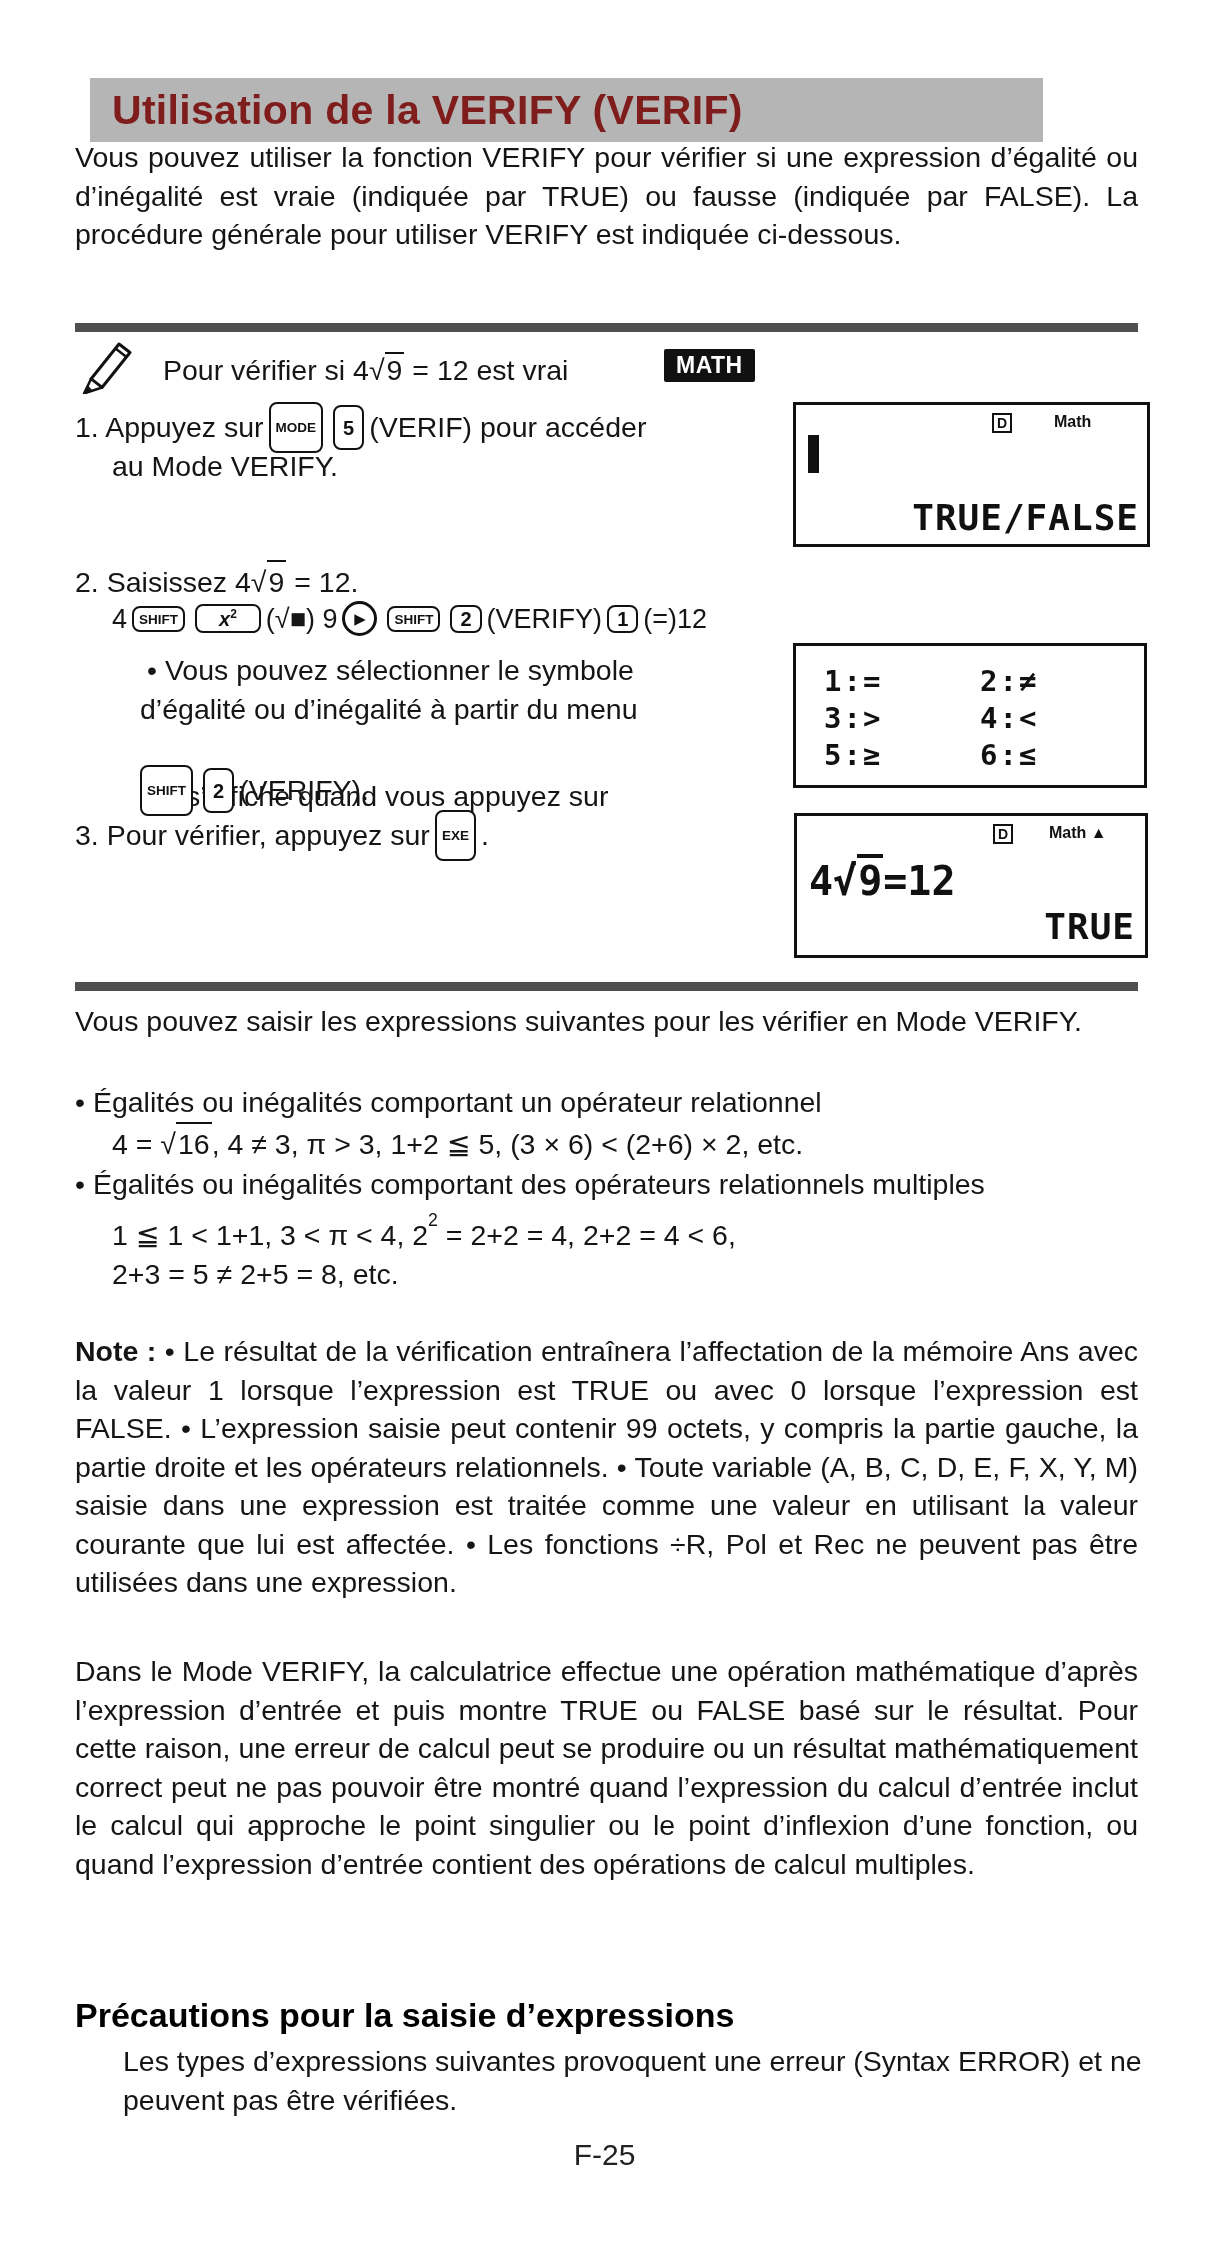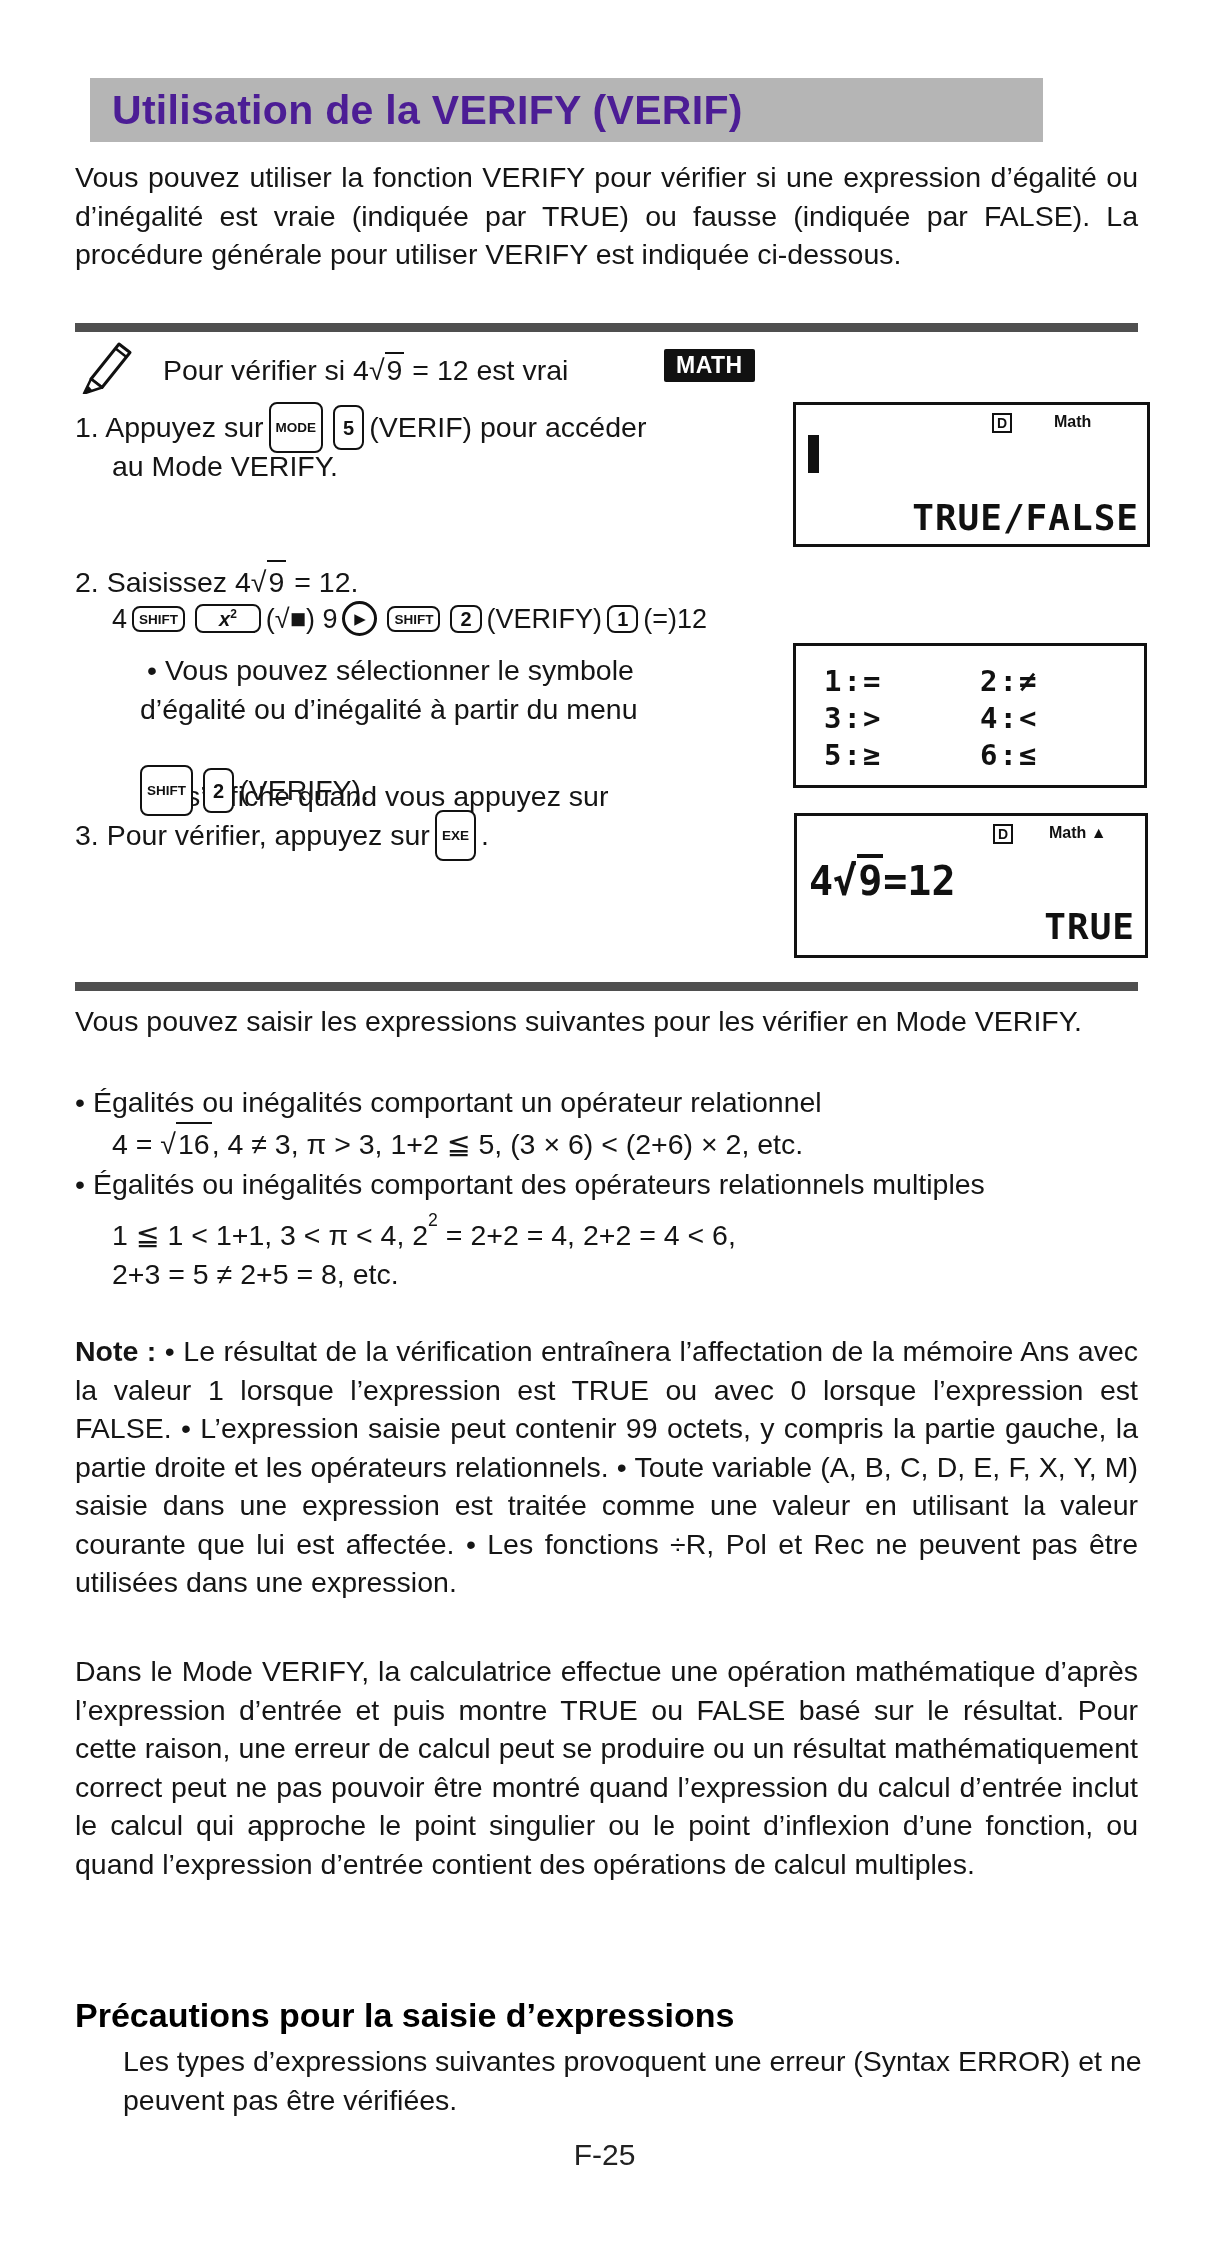--- a/index.html
+++ b/index.html
@@ -8,21 +8,21 @@
     font-family:"Liberation Sans", sans-serif;color:#121212;
     -webkit-font-smoothing:antialiased;
   }
   .abs{position:absolute;}
   .para{font-size:28.5px;line-height:38.5px;text-align:justify;color:#151515;}
   .title-bar{
     left:90px;top:78px;width:953px;height:64px;background:#b5b5b5;
     display:flex;align-items:center;
   }
   .title-bar .t{
-    padding-left:22px;font-size:41px;font-weight:bold;letter-spacing:0.3px;color:#4c1d95;
+    padding-left:22px;font-size:41px;font-weight:bold;letter-spacing:0.3px;color:#7f1d1d;
   }
   .divider{left:75px;width:1063px;height:9px;background:#4f4f4f;}
   
   .ex-text{font-size:28.5px;color:#151515;}
   .badge{
     background:#111;color:#fff;font-weight:bold;font-size:23px;
     padding:3px 12px;border-radius:2px;letter-spacing:0.5px;
   }
   
   .key{
@@ -65,21 +65,21 @@
   .h2{font-size:34px;font-weight:bold;color:#000000;margin-top:11px;}
   .footer{left:0;top:2138px;width:1209px;text-align:center;font-size:30px;color:#222;}
 </style>
 </head>
 <body>
 
 <div class="abs title-bar">
   <div class="t">Utilisation de la VERIFY (VERIF)</div>
 </div>
 
-<div class="abs para" style="left:75px;top:158px;width:1063px;">Vous pouvez utiliser la fonction VERIFY pour vérifier si une expression d’égalité ou d’inégalité est vraie (indiquée par TRUE) ou fausse (indiquée par FALSE). La procédure générale pour utiliser VERIFY est indiquée ci-dessous.</div>
+<div class="abs para" style="left:75px;top:138px;width:1063px;">Vous pouvez utiliser la fonction VERIFY pour vérifier si une expression d’égalité ou d’inégalité est vraie (indiquée par TRUE) ou fausse (indiquée par FALSE). La procédure générale pour utiliser VERIFY est indiquée ci-dessous.</div>
 
 <div class="abs divider" style="top:323px;"></div>
 
 <svg class="abs" style="left:80px;top:336px;" width="60" height="58" viewBox="0 0 60 58">
   <path d="M11 43 L39 8 L50 16.5 L22 51.5 Z" fill="none" stroke="#111" stroke-width="3" stroke-linejoin="round"></path>
   <path d="M35.5 12.5 L46.5 21" fill="none" stroke="#111" stroke-width="2.5"></path>
   <path d="M11 43 L22 51.5 L4 57.5 Z" fill="#ffffff" stroke="#111" stroke-width="2.5" stroke-linejoin="round"></path>
   <path d="M8.6 50 L4 57.5 L12.6 54.7 Z" fill="#111"></path>
 </svg>
 <div class="abs ex-text" style="left:163px;top:352px;">

